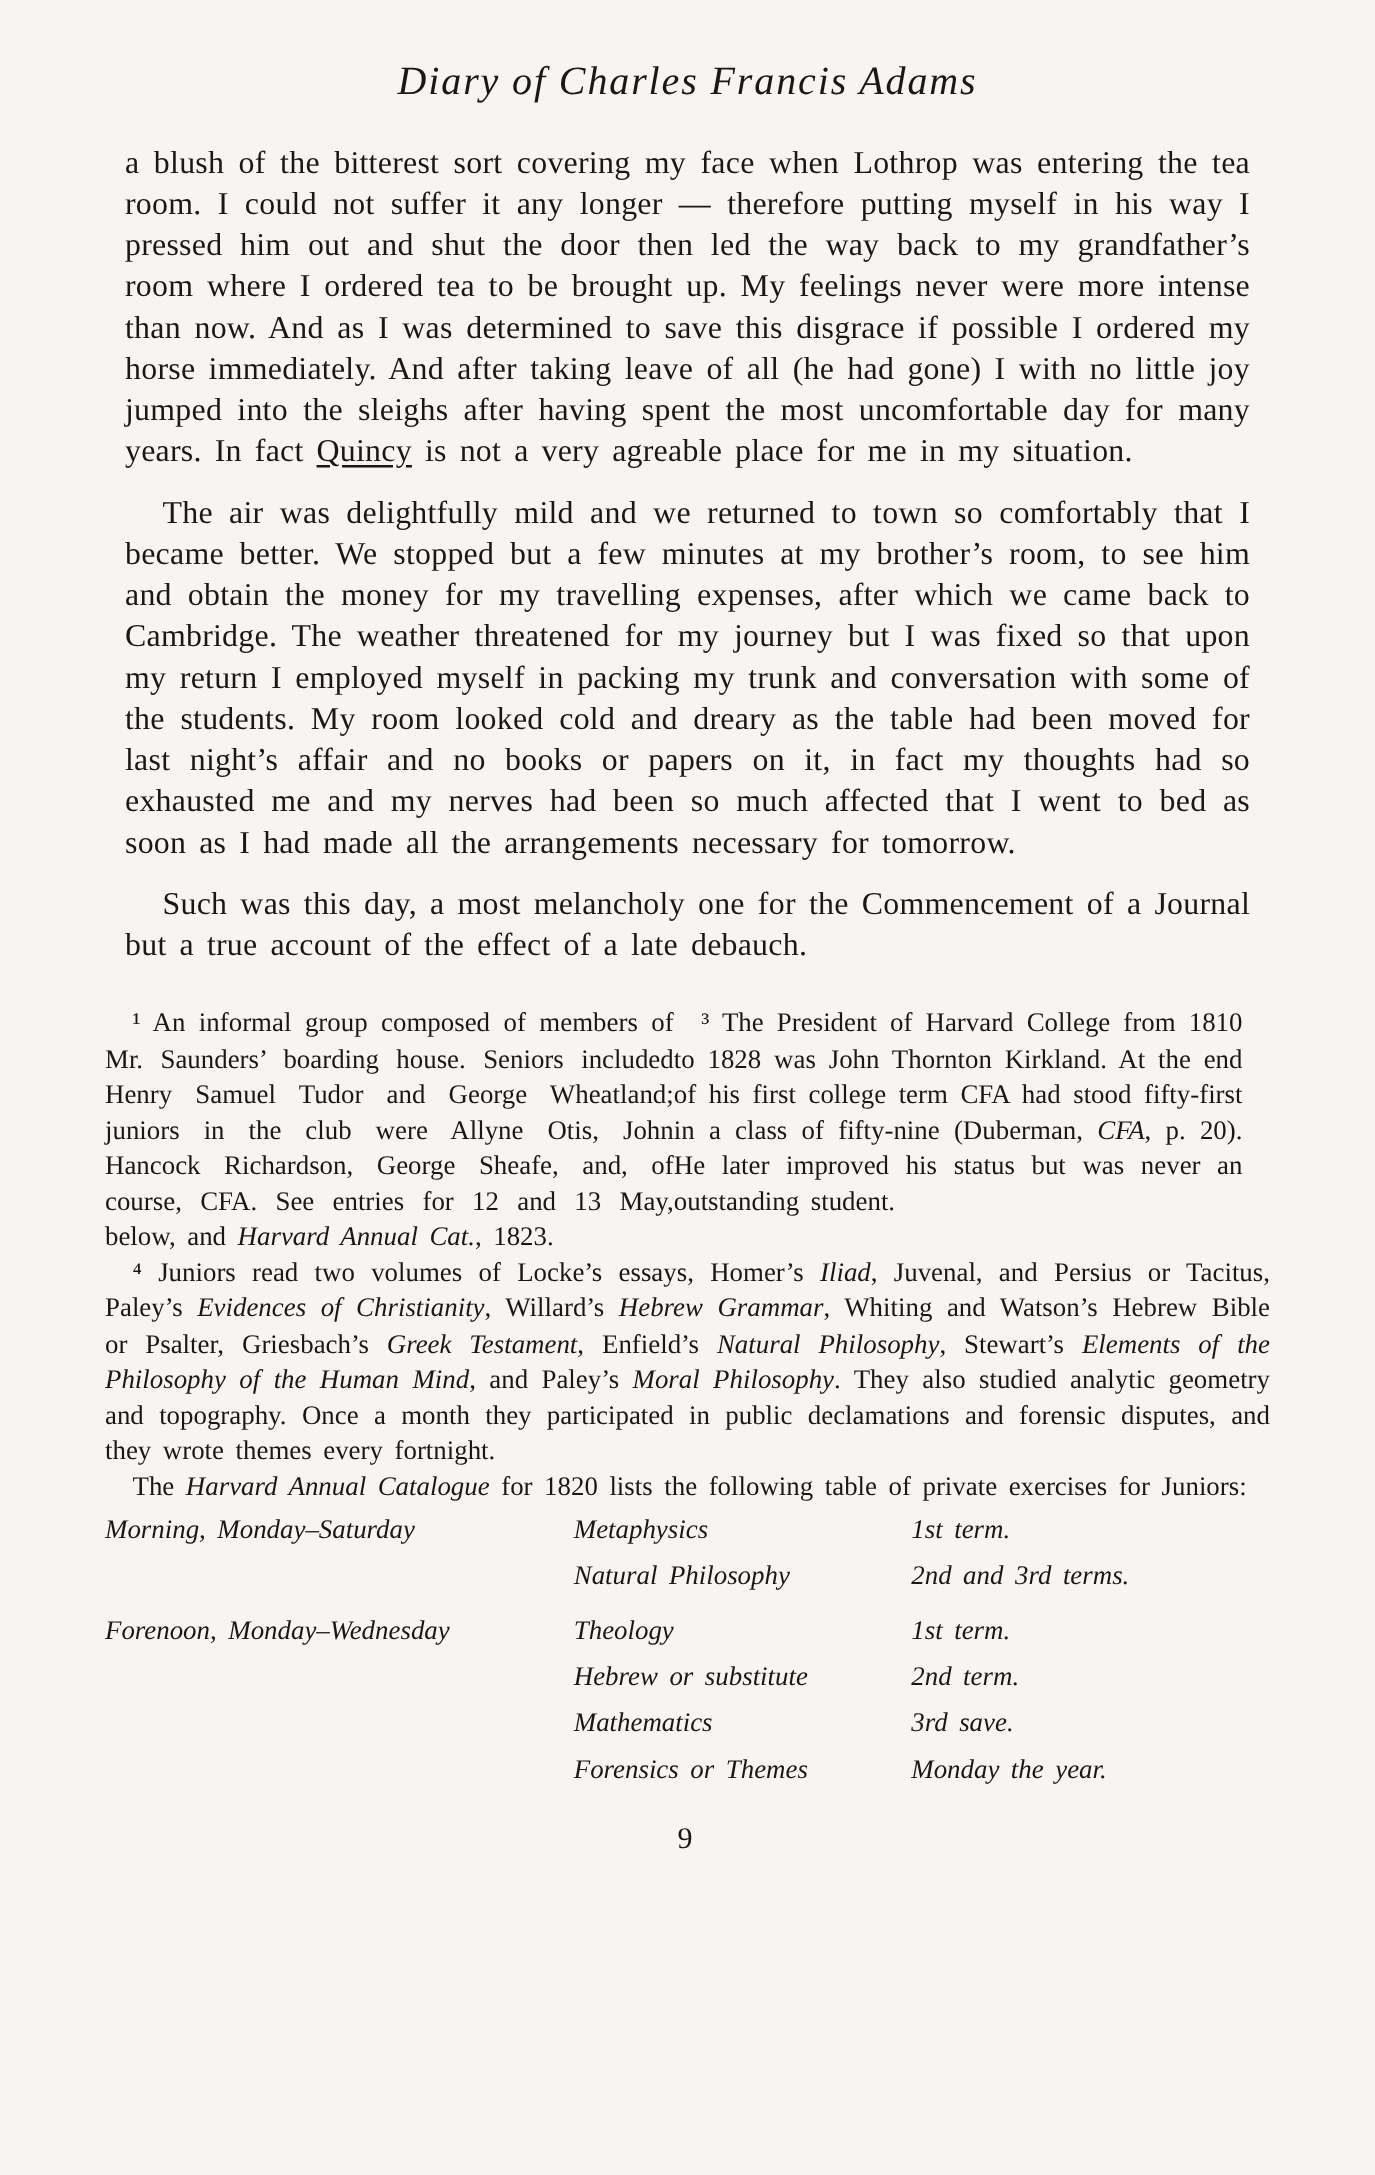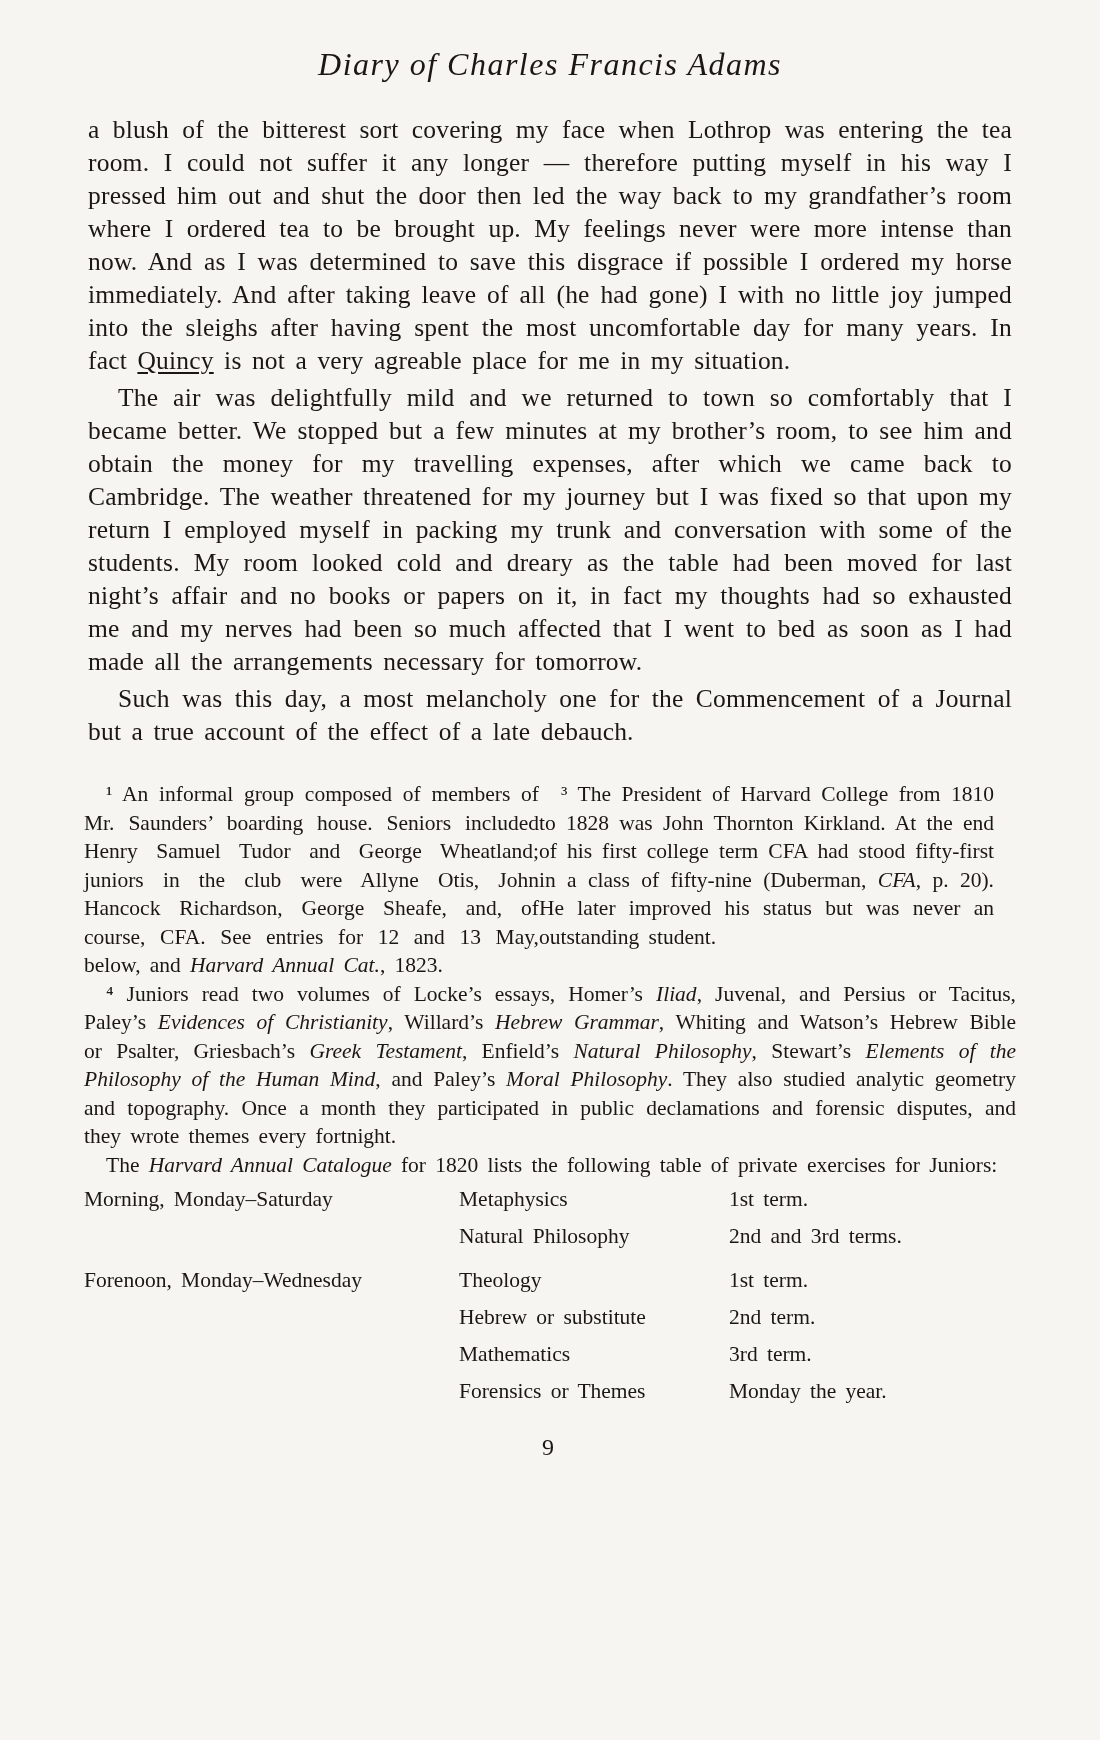--- a/index.html
+++ b/index.html
@@ -23,41 +23,41 @@
   }
 
   .bodytext {
     margin-top: 30px;
     font-size: 25.5px;
     line-height: 33px;
     text-align: justify;
     word-spacing: 0.15em;
     letter-spacing: 0.2px;
   }
-  .bodytext p { margin: 4px; }
+  .bodytext p { margin: 16px; }
   .indent { text-indent: 30px; }
   .u { text-decoration: underline; text-underline-offset: 3px; }
 
   .fn {
     font-size: 21.5px;
     line-height: 28.5px;
     text-align: justify;
     word-spacing: 0.18em;
   }
   .fn p { margin: 0; text-indent: 22px; }
 
   .fncols {
     display: flex;
     margin-top: 32px;
   }
   .fncol { width: 455px; }
 
   .fnwide { margin-top: 0; }
 
-  .extable { margin-top: 2px; }
+  .extable { margin-top: 2px; font-style: italic; }
   .trow {
     display: grid;
     grid-template-columns: 375px 270px 1fr;
     line-height: 37px;
     text-align: left;
   }
   .trow.spaced { margin-top: 7px; }
   .tc { white-space: nowrap; }
 
   .pagenum {
@@ -111,21 +111,21 @@
       <div class="tc">1st term.</div>
     </div>
     <div class="trow">
       <div class="tc"></div>
       <div class="tc">Hebrew or substitute</div>
       <div class="tc">2nd term.</div>
     </div>
     <div class="trow">
       <div class="tc"></div>
       <div class="tc">Mathematics</div>
-      <div class="tc">3rd term.</div>
+      <div class="tc">3rd save.</div>
     </div>
     <div class="trow">
       <div class="tc"></div>
       <div class="tc">Forensics or Themes</div>
       <div class="tc">Monday the year.</div>
     </div>
   </div>
 
   <div class="pagenum">9</div>
 

